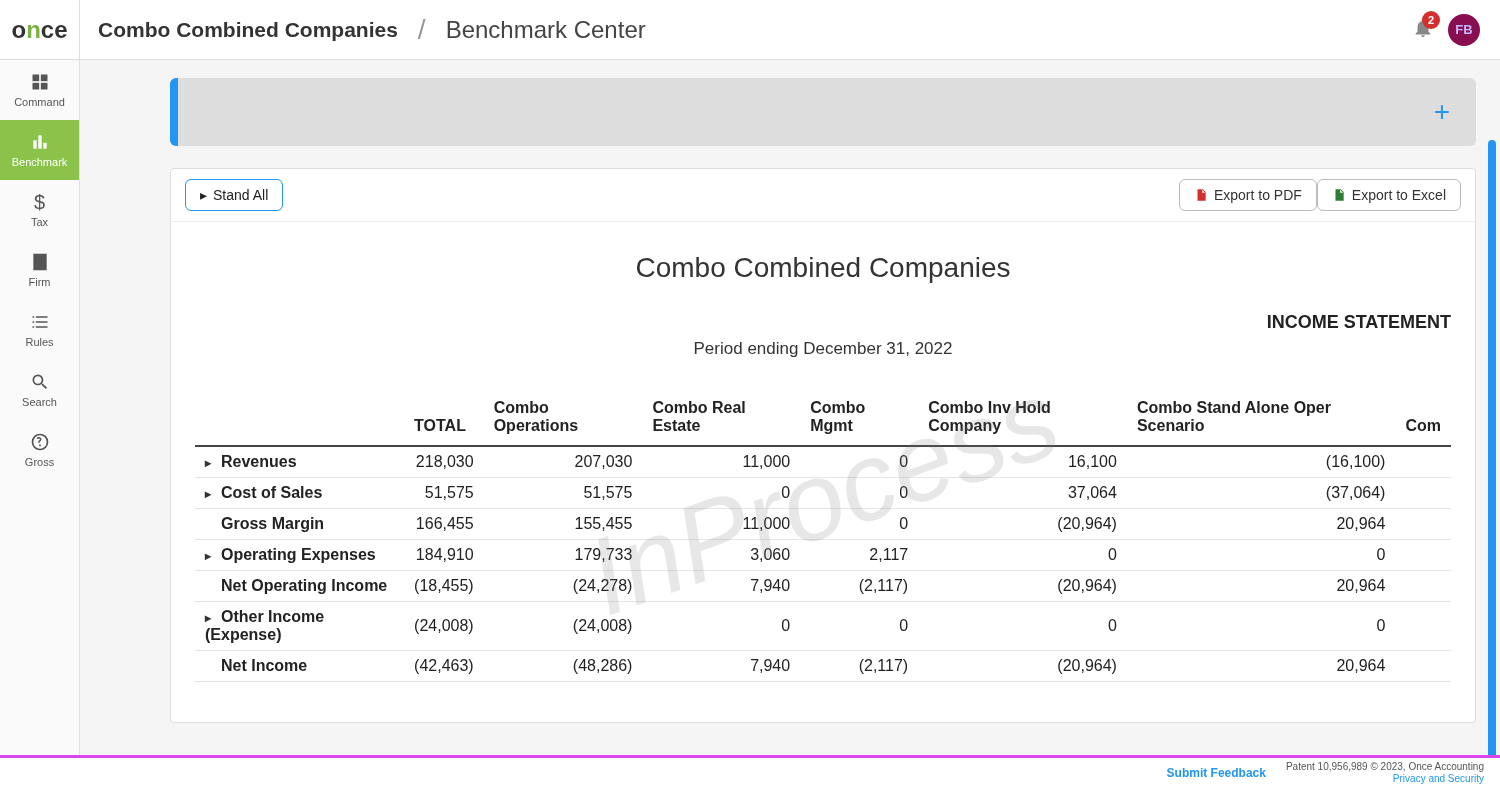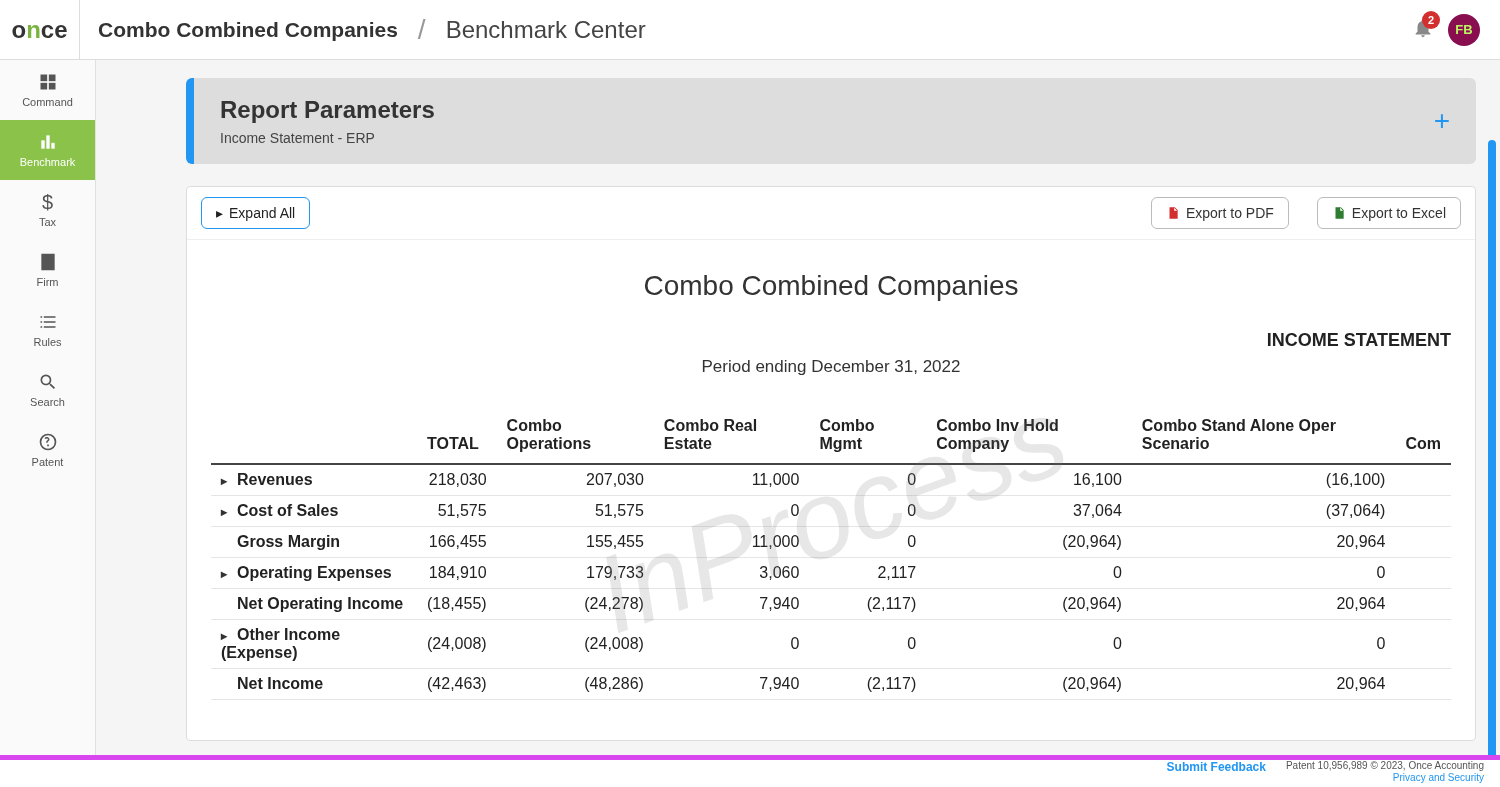--- a/index.html
+++ b/index.html
@@ -9,58 +9,58 @@
 .logo { width: 80px; display: flex; align-items: center; justify-content: center; font-weight: 700; font-size: 24px; color: #333; border-right: 1px solid #ddd; height: 100%; }
 .logo .o1 { color: #7bb342; }
 .breadcrumb-area { display: flex; align-items: center; gap: 20px; padding-left: 18px; flex: 1; }
 .company-name { font-weight: 700; font-size: 21px; color: #333; }
 .slash { font-size: 28px; color: #999; font-weight: 300; }
 .page-title { font-size: 24px; color: #444; font-weight: 400; }
 .topbar-right { display: flex; align-items: center; gap: 14px; }
 .bell-wrap { position: relative; }
 .bell { width: 22px; height: 22px; fill: #888; }
 .badge { position: absolute; top: -6px; right: -6px; background: #d32f2f; color: #fff; font-size: 11px; font-weight: 700; width: 18px; height: 18px; border-radius: 50%; display: flex; align-items: center; justify-content: center; }
-.avatar { width: 32px; height: 32px; border-radius: 50%; background: #880e4f; color: #bef264; font-weight: 700; font-size: 13px; display: flex; align-items: center; justify-content: center; }
+.avatar { width: 32px; height: 32px; border-radius: 50%; background: #880e4f; color: #c4b5fd; font-weight: 700; font-size: 13px; display: flex; align-items: center; justify-content: center; }
 
 .main-wrap { display: flex; height: calc(787px - 60px - 32px); }
-.sidebar { width: 96px; background: #fafafa; border-right: 1px solid #e0e0e0; display: flex; flex-direction: column; }
+.sidebar { width: 80px; background: #fafafa; border-right: 1px solid #e0e0e0; display: flex; flex-direction: column; }
 .side-item { display: flex; flex-direction: column; align-items: center; justify-content: center; gap: 4px; padding: 12px 4px; font-size: 11px; color: #555; cursor: pointer; }
 .side-item.active { background: #8bc34a; color: #fff; }
 .side-item svg, .side-item .glyph { width: 20px; height: 20px; fill: currentColor; font-size: 20px; line-height: 1; display:flex; align-items:center; justify-content:center;}
 
 .content { flex: 1; overflow: auto; padding: 18px 24px 0 90px; position: relative; }
 
 .params-panel { background: #ddd; border-radius: 6px; display: flex; align-items: center; padding: 18px 26px; position: relative; border-left: 8px solid #2196f3; margin-bottom: 22px; }
 .params-title { font-size: 24px; font-weight: 700; color: #333; }
 .params-sub { font-size: 14px; color: #444; margin-top: 6px; }
 .params-plus { margin-left: auto; color: #2196f3; font-size: 28px; font-weight: 300; cursor: pointer; }
 
 .report-card { background: #fff; border: 1px solid #ddd; border-radius: 4px; padding: 0; }
 .report-toolbar { display: flex; padding: 10px 14px; border-bottom: 1px solid #eee; align-items: center; }
 .btn { border: 1px solid #bbb; background: #fff; border-radius: 6px; padding: 7px 14px; font-size: 14px; cursor: pointer; display: flex; align-items: center; gap: 6px; color: #333; }
 .btn.expand { border-color: #2196f3; color: #222; }
-.toolbar-right { margin-left: auto; display: flex; gap: 28px; }
+.toolbar-right { margin-left: auto; display: flex; gap: 0; }
 .icon-pdf { width: 14px; height: 14px; fill: #d32f2f; }
 .icon-xls { width: 14px; height: 14px; fill: #2e7d32; }
 
 .report-body { padding: 30px 24px 40px; position: relative; }
 .watermark { position: absolute; left: 50%; top: 55%; transform: translate(-50%,-50%) rotate(-20deg); font-size: 110px; font-style: italic; color: rgba(120,120,120,0.18); font-weight: 400; pointer-events: none; white-space: nowrap; }
 .report-company { text-align: center; font-size: 28px; color: #333; font-weight: 400; }
 .report-stmt { text-align: right; font-weight: 700; font-size: 18px; margin-top: 28px; color: #222; }
 .report-period { text-align: center; font-size: 17px; color: #333; margin-top: 6px; }
 
 table.fin { width: 100%; border-collapse: collapse; margin-top: 34px; }
 table.fin th { text-align: left; font-size: 16px; font-weight: 700; padding: 6px 10px 10px; border-bottom: 2px solid #444; vertical-align: bottom; color:#222; }
 table.fin th.rowhead { text-align: left; }
 table.fin td { text-align: right; padding: 6px 10px; font-size: 16px; border-bottom: 1px solid #e5e5e5; color:#222; }
 table.fin td.rowhead { text-align: left; font-weight: 700; }
 .expand-caret { display:inline-block; width:10px; font-size:12px; color:#333; margin-right:6px;}
 .scrollbar-thumb { position: absolute; right: 4px; top: 80px; width: 8px; height: 620px; background: #2196f3; border-radius: 4px; }
 
-.footer { position: absolute; bottom: 0; left: 0; right: 0; height: 32px; background: #fff; border-top: 5px solid #d946ef; display: flex; padding: 0 16px; font-size: 12px; }
+.footer { position: absolute; bottom: 0; left: 0; right: 0; height: 32px; background: #fff; border-top: 3px solid #d946ef; display: flex; align-items: center; padding: 0 16px; font-size: 12px; }
 .footer .feedback { color: #2196f3; font-weight: 600; margin-left: auto; cursor: pointer; }
 .footer .legal { text-align: right; margin-left: 20px; color: #555; font-size: 10px; line-height: 1.2; }
 .footer .legal a { color: #2196f3; text-decoration: none; }
 </style>
 </head>
 <body>
 
 <div class="topbar">
   <div class="logo">
     <span>o</span>
@@ -134,41 +134,37 @@
           </svg>
       </span>
       <span>Search</span>
     </div>
     <div class="side-item">
       <span class="glyph">
         <svg viewBox="0 0 24 24">
             <path d="M12 2a10 10 0 1 0 0 20 10 10 0 0 0 0-20zm0 18a8 8 0 1 1 0-16 8 8 0 0 1 0 16zm-1-5h2v2h-2zm2.07-7.75c.9.92.93 2.2.07 3.12-.44.47-1 .78-1.28 1.3-.15.27-.19.47-.19 1.33h-1.9c0-.88.03-1.37.38-1.95.36-.58.97-.95 1.38-1.37.47-.48.58-1.32-.36-1.77-.65-.31-1.45-.03-1.76.58l-1.66-.94c.73-1.33 2.23-1.98 3.66-1.56 1.06.31 1.86 1.14 1.66 2.26z"></path>
           </svg>
       </span>
-      <span>Patent</span>
+      <span>Gross</span>
     </div>
   </div>
 
   <div class="content">
 
     <div class="params-panel">
-      <div>
-        <div class="params-title">Report Parameters</div>
-        <div class="params-sub">Income Statement - ERP</div>
-      </div>
       <div class="params-plus">
         <span>+</span>
       </div>
     </div>
 
     <div class="report-card">
       <div class="report-toolbar">
         <button class="btn expand">
           <span>▸</span>
-          <span>Expand All</span>
+          <span>Stand All</span>
         </button>
         <div class="toolbar-right">
           <button class="btn">
             <svg class="icon-pdf" viewBox="0 0 24 24">
                 <path d="M6 2h9l5 5v15H6zM14 3v5h5"></path>
               </svg>
             <span>Export to PDF</span>
           </button>
           <button class="btn">
             <svg class="icon-xls" viewBox="0 0 24 24">

